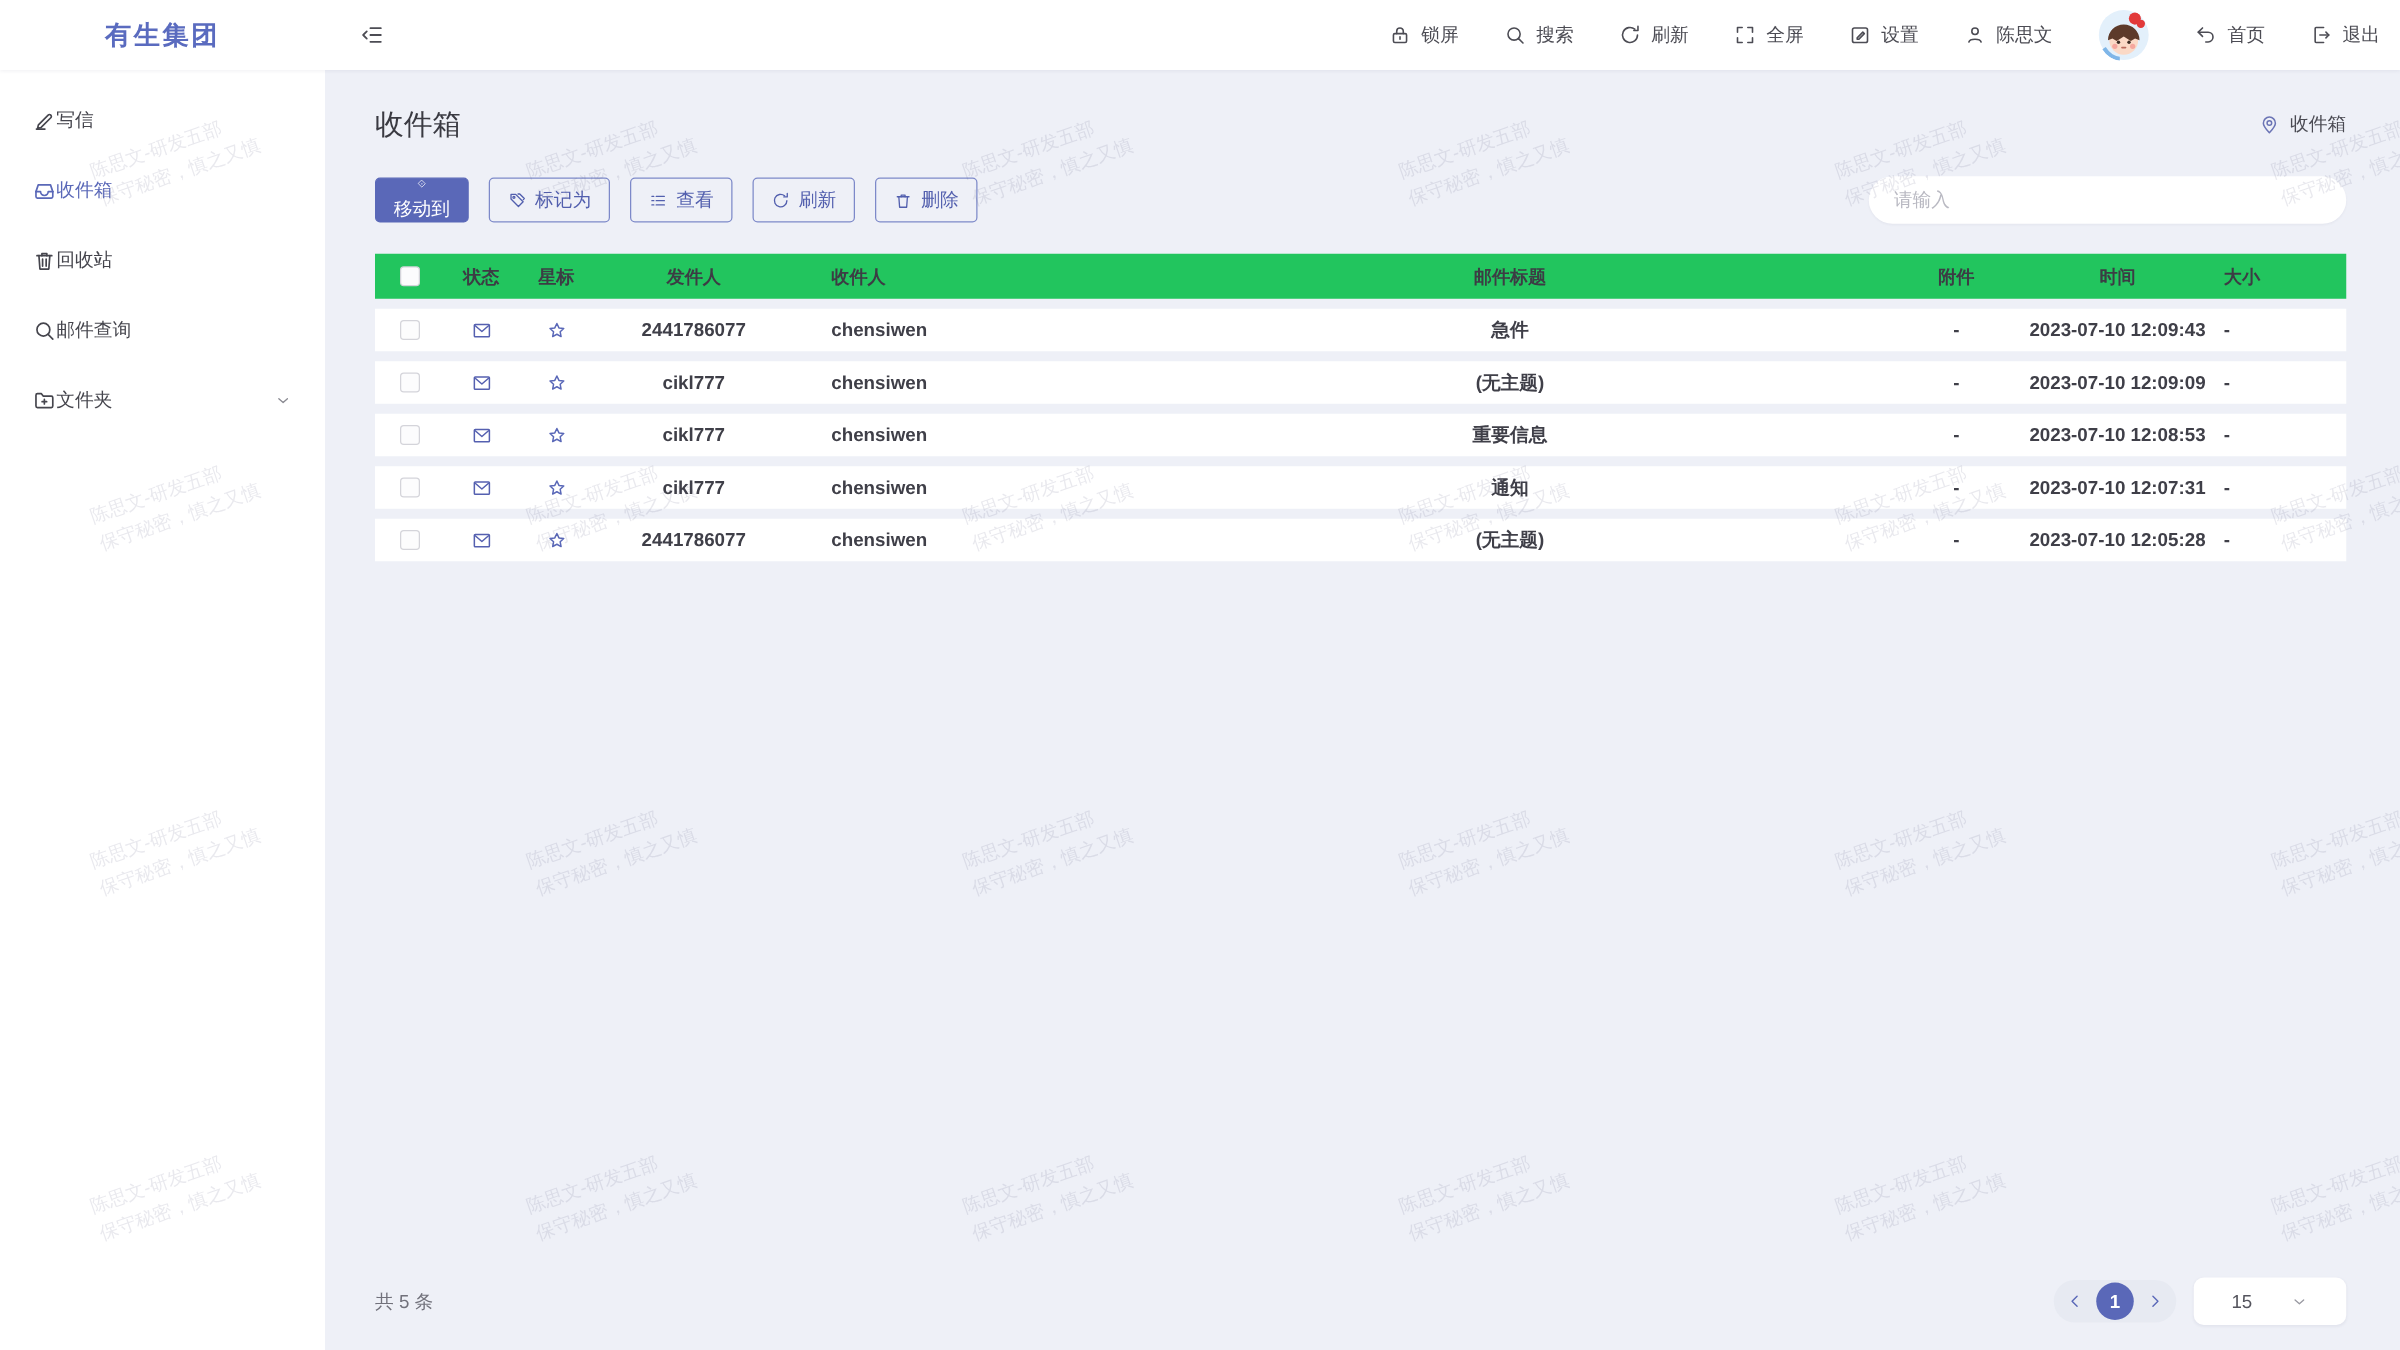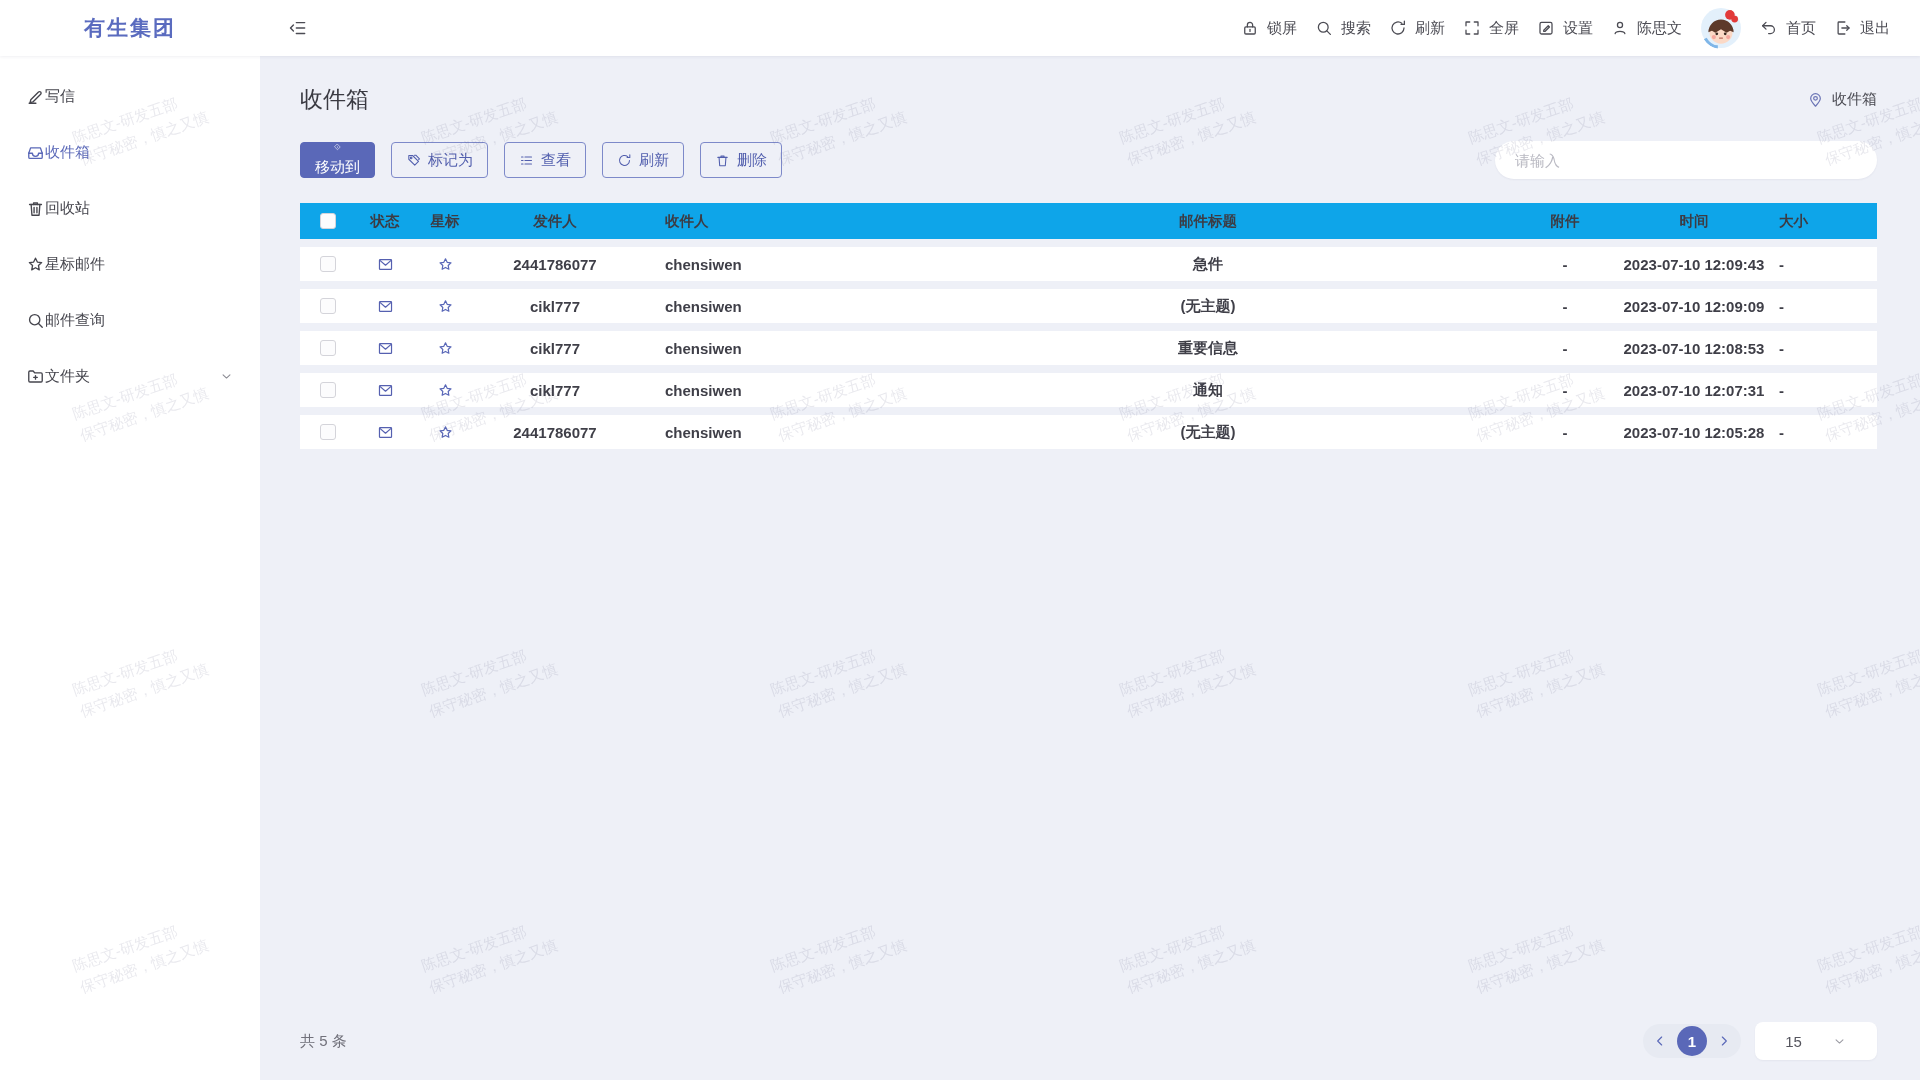--- a/index.html
+++ b/index.html
@@ -7,21 +7,21 @@
   html,body{ margin:0; padding:0; width:1920px; height:1080px; overflow:hidden;
     font-family:"Liberation Sans","DejaVu Sans",sans-serif; background:#eef0f7; color:var(--ink); }
   svg{ display:block; }
   .ico{ stroke:currentColor; fill:none; stroke-width:1.7; stroke-linecap:round; stroke-linejoin:round; }
 
   
   .header{ position:fixed; top:0; left:0; right:0; height:56px; background:#fff; z-index:10;
     display:flex; align-items:center; box-shadow:0 1px 3px rgba(40,40,80,.07); }
   .logo{ width:260px; text-align:center; color:#5a6bbf; font-size:21px; font-weight:700; letter-spacing:2px; }
   .collapse{ margin-left:28px; color:#4c4c54; cursor:pointer; }
-  .topbar-right{ margin-left:auto; display:flex; align-items:center; gap:18px; padding-right:30px;
+  .topbar-right{ margin-left:auto; display:flex; align-items:center; gap:36px; padding-right:16px;
     font-size:15px; color:#4c4c54; }
   .tb-item{ display:flex; align-items:center; gap:8px; cursor:pointer; white-space:nowrap; }
   .avatar{ width:42px; height:42px; border-radius:50%; overflow:hidden; cursor:pointer; }
 
   
   .sidebar{ position:fixed; top:56px; left:0; bottom:0; width:260px; background:#fff; padding-top:12px; z-index:5; }
   .side-item{ display:flex; align-items:center; height:56px; padding:0 26px;
     font-size:15px; color:#45454d; cursor:pointer; }
   .side-item .chev{ margin-left:auto; color:#8a8a92; }
   .side-item.active{ color:var(--accent); }
@@ -39,21 +39,21 @@
     padding:0 14px; font-size:15px; cursor:pointer; user-select:none; }
   .btn.primary{ background:var(--accent); border:1px solid var(--accent); color:#fff;flex-direction:column; }
   .btn.outline{ background:transparent; border:1px solid #7d89c9; color:#525fae; }
   .search{ margin-left:auto; width:382px; height:38px; border:none; border-radius:19px; background:#fff;
     padding:0 20px; font-size:15px; color:#444; outline:none; box-shadow:0 1px 2px rgba(40,40,80,.05); }
   .search::placeholder{ color:#b9b9c2; }
 
   
   .table{ margin-top:24px; }
   .trow{ display:flex; align-items:center; }
-  .thead{ height:36px; background:#0ea5e9; font-size:14.5px; font-weight:700; color:#3c3c44; }
+  .thead{ height:36px; background:#22c55e; font-size:14.5px; font-weight:700; color:#3c3c44; }
   .row{ height:34px; background:#fff; margin-top:8px; font-size:15px; font-weight:700; color:#3f3f48; cursor:pointer; }
   .c-check{ width:55px; display:flex; justify-content:center; }
   .c-status{ width:60px; display:flex; justify-content:center; color:#5560b0; }
   .c-star{ width:60px; display:flex; justify-content:center; color:#5a68b8; }
   .c-sender{ width:160px; text-align:center; }
   .c-recipient{ width:260px; padding-left:30px; }
   .c-title{ flex:1; text-align:center; }
   .c-attach{ width:88px; text-align:center; }
   .c-time{ width:170px; text-align:center; }
   .c-size{ width:98px; text-align:left; }
@@ -184,26 +184,20 @@
     <span>收件箱</span>
   </div>
   <div class="side-item">
     <svg class="ico" width="19" height="19" viewBox="0 0 24 24">
       <path d="M4.5 7h15"></path>
         <path d="M9.5 7V5h5v2"></path>
         <path d="M6.5 7l1 13.5h9l1-13.5"></path>
         <path d="M10.2 10.5v7M13.8 10.5v7"></path>
     </svg>
     <span>回收站</span>
-  </div>
-  <div class="side-item">
-    <svg class="ico" width="19" height="19" viewBox="0 0 24 24">
-      <path d="M12 4l2.35 4.9 5.4.7-4 3.75 1 5.35L12 16.1l-4.75 2.6 1-5.35-4-3.75 5.4-.7z"></path>
-    </svg>
-    <span>星标邮件</span>
   </div>
   <div class="side-item">
     <svg class="ico" width="19" height="19" viewBox="0 0 24 24">
       <circle cx="11" cy="11" r="6.5"></circle>
         <path d="M15.8 15.8L20.5 20.5"></path>
     </svg>
     <span>邮件查询</span>
   </div>
   <div class="side-item">
     <svg class="ico" width="19" height="19" viewBox="0 0 24 24">

